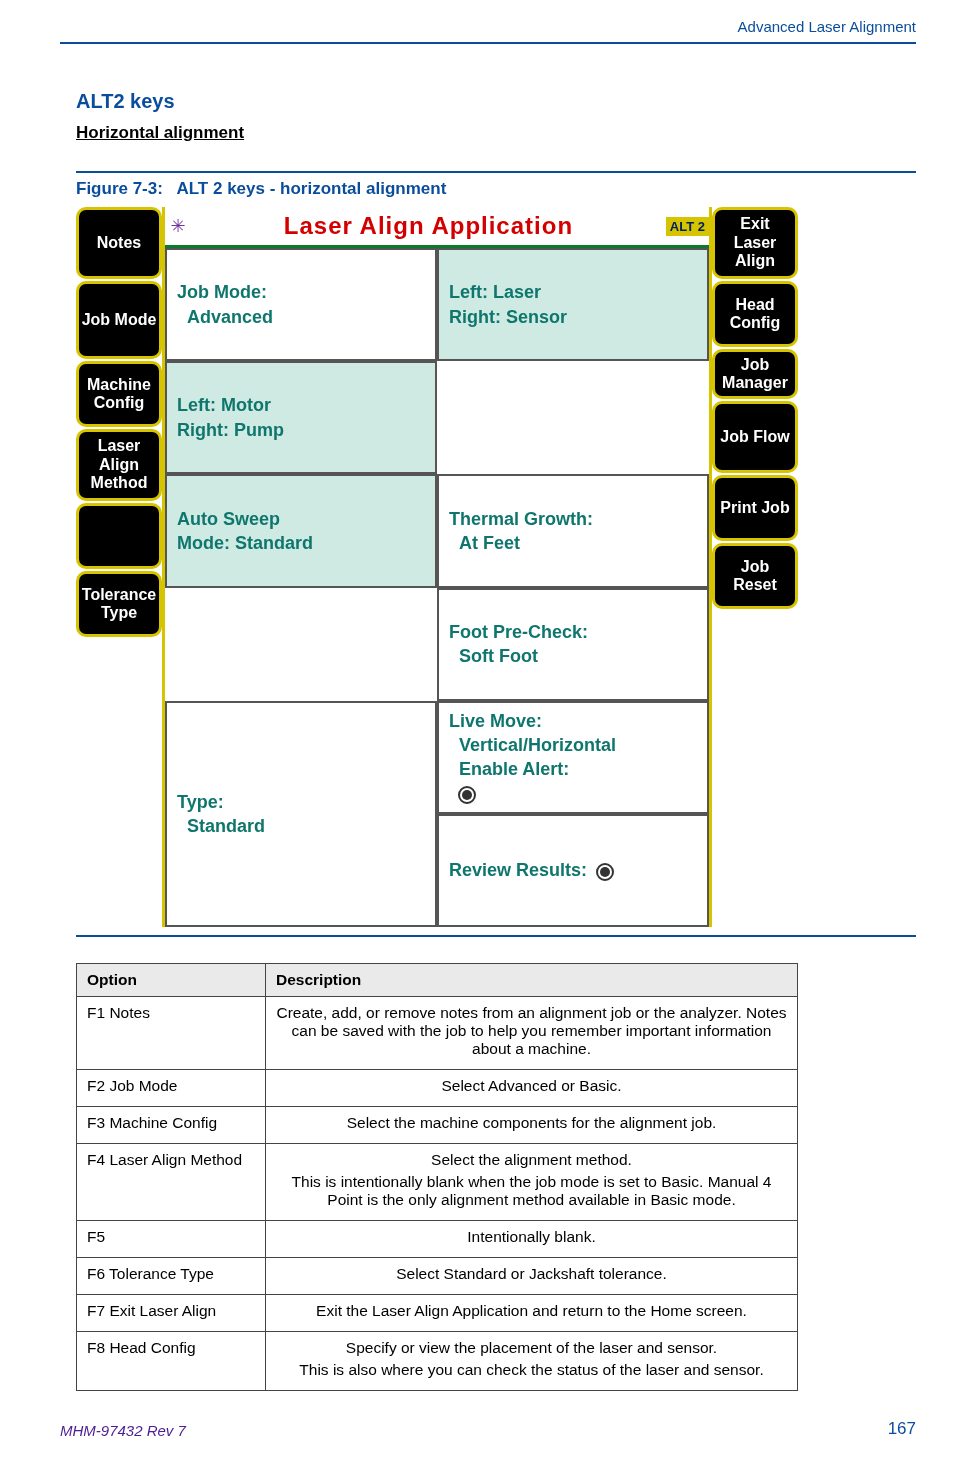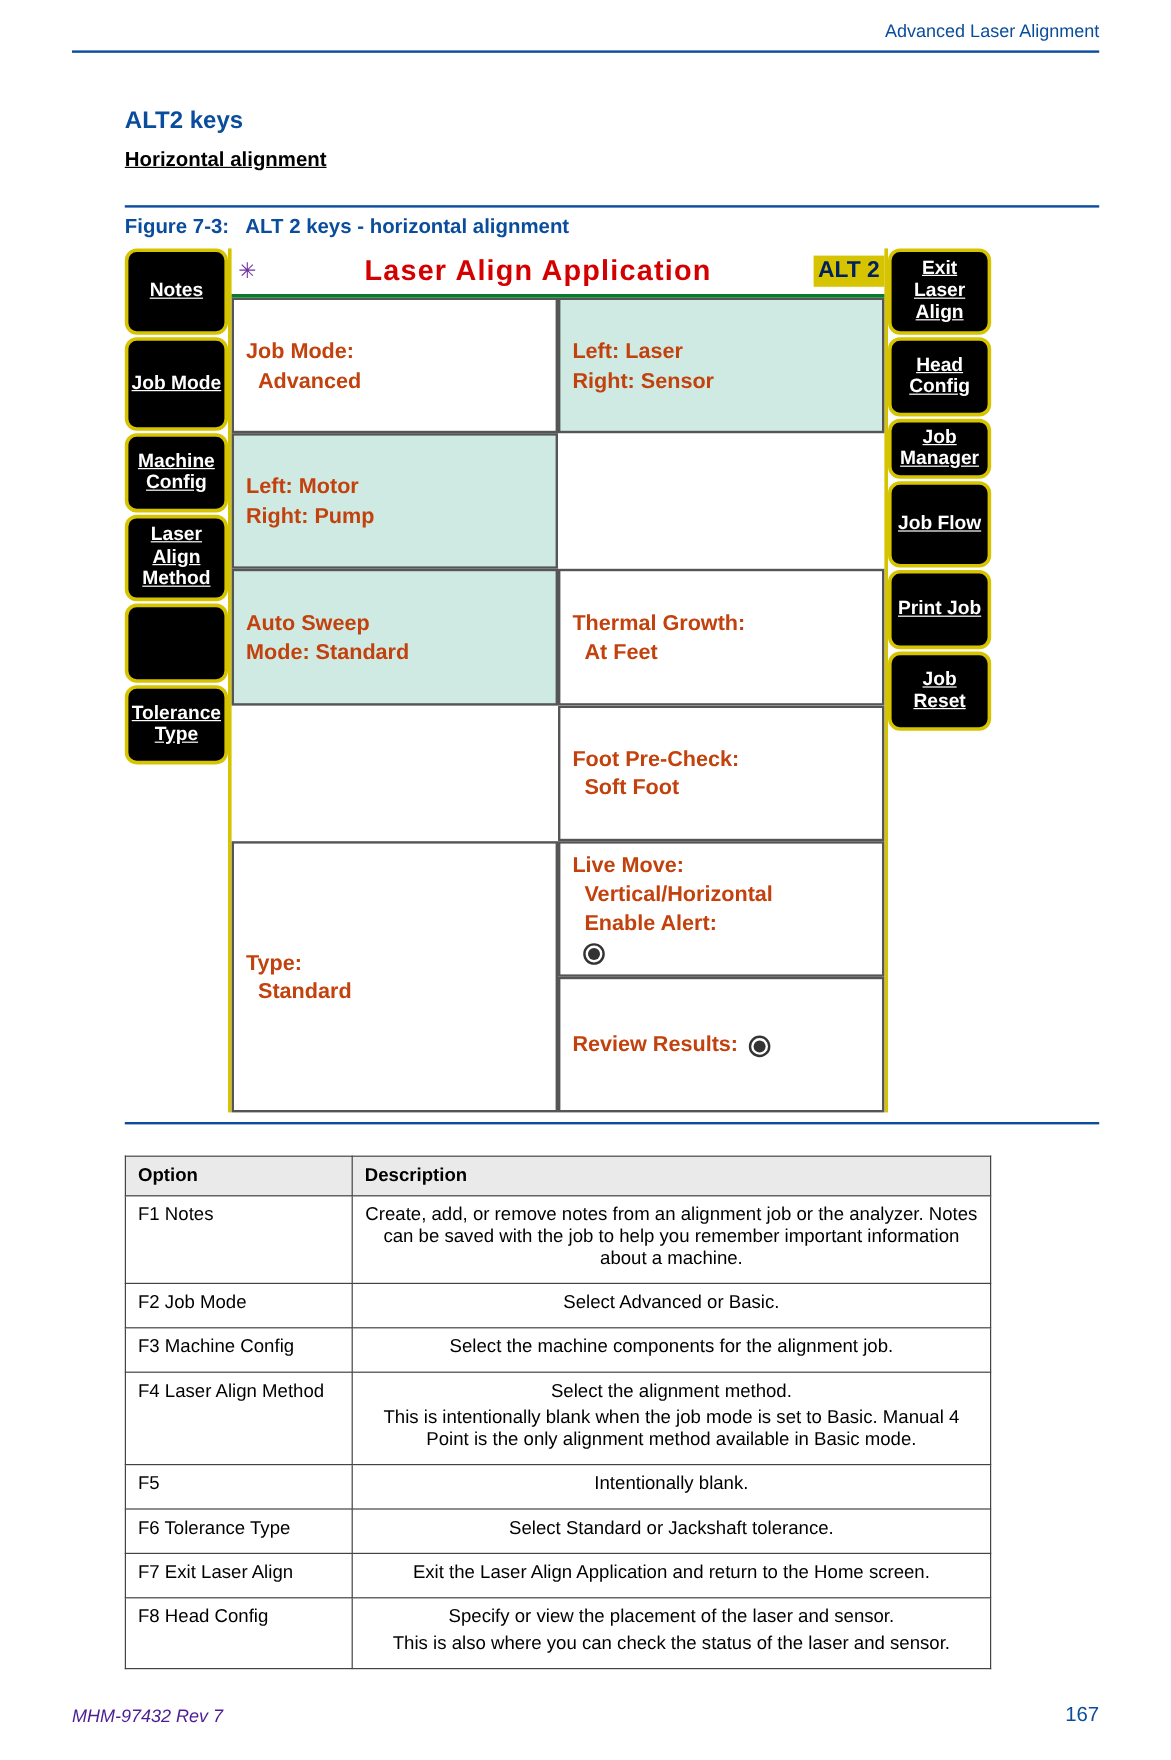--- a/index.html
+++ b/index.html
@@ -5,21 +5,21 @@
   body {
     margin: 0;
     font-family: "Segoe UI", Arial, sans-serif;
     background: #fff;
     width: 976px;
     height: 1467px;
     position: relative;
     box-sizing: border-box;
   }
   .page {
-    padding: 20px 60px 0 104px;
+    padding: 20px 60px 0 76px;
     position: relative;
     height: 100%;
     box-sizing: border-box;
   }
   .header-right {
     position: absolute;
     top: 18px;
     right: 60px;
     color: #0a4d9c;
     font-size: 15px;
@@ -75,21 +75,20 @@
     font-size: 16px;
     border: 3px solid #d6c400;
     border-radius: 10px;
     margin-bottom: 2px;
     display: flex;
     align-items: center;
     justify-content: center;
     line-height: 1.15;
     padding: 4px 2px;
     box-sizing: border-box;
-    text-decoration: underline;
   }
   .side-btn.blank {
     color: #000;
   }
   .center-col {
     flex: 1;
     background: #fff;
     border-left: 3px solid #d6c400;
     border-right: 3px solid #d6c400;
     display: flex;
@@ -113,35 +112,35 @@
     text-align: center;
     color: #d40000;
     font-weight: bold;
     font-size: 24px;
     letter-spacing: 1px;
   }
   .alt-badge {
     background: #d6c400;
     color: #002060;
     font-weight: bold;
-    font-size: 19px;
+    font-size: 13px;
     padding: 2px 4px;
   }
   .grid2 {
     flex: 1;
     display: grid;
     grid-template-columns: 1fr 1fr;
     grid-template-rows: repeat(6, 1fr);
   }
   .cell {
     border: 2px solid #555;
     background: #fff;
     font-weight: bold;
     font-size: 18px;
-    color: #c2410c;
+    color: #0f766e;
     padding: 6px 10px;
     display: flex;
     flex-direction: column;
     justify-content: center;
     line-height: 1.35;
   }
   .cell.hl {
     background: #cfeae2;
   }
   .radio {

